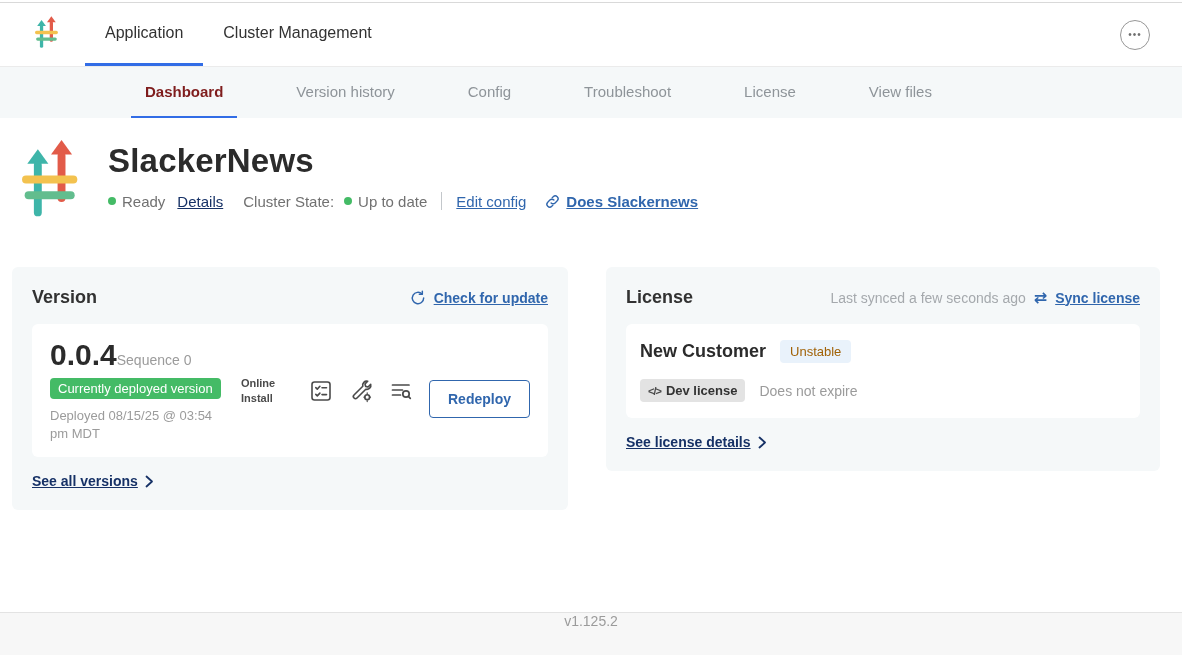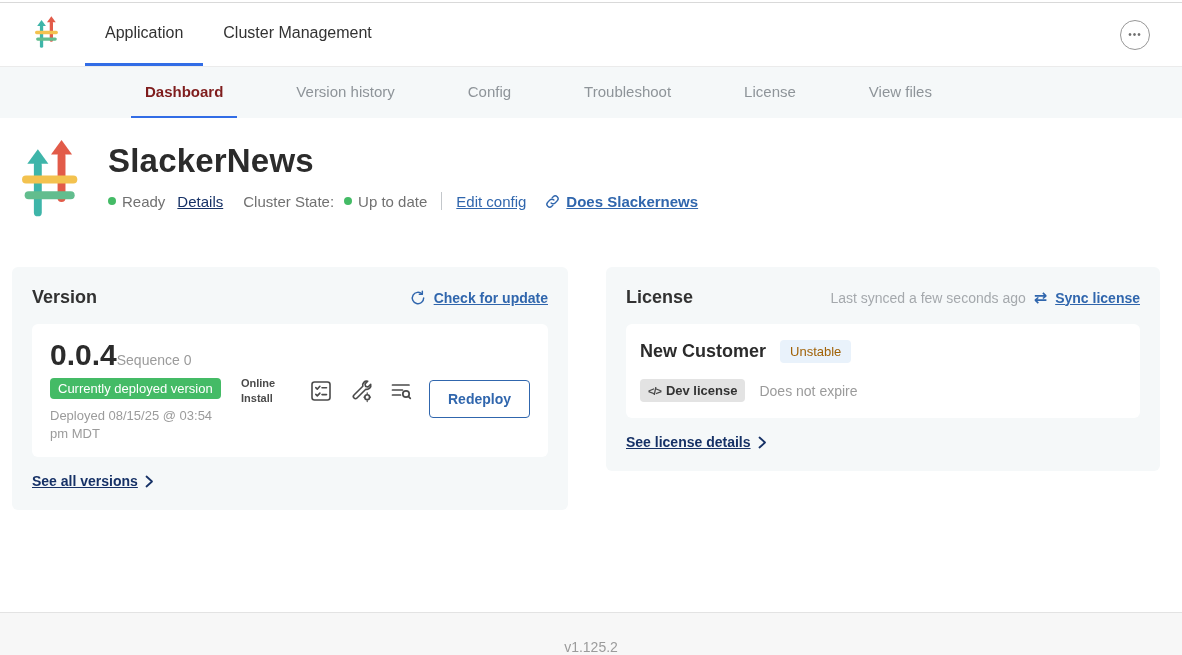--- a/index.html
+++ b/index.html
@@ -59,21 +59,21 @@
   .lrow1 { display:flex; align-items:center; gap:14px; }
   .customer { font-size:18px; font-weight:700; color:#2b2b2b; }
   .badge-channel { background:#e9f2fb; color:#a16207; font-size:13px; padding:4px 10px; border-radius:4px; }
   .lrow2 { display:flex; align-items:center; gap:14px; margin-top:16px; }
   .badge-dev { background:#e3e3e3; color:#323232; font-size:13px; font-weight:700; padding:4px 8px; border-radius:4px; display:inline-flex; align-items:center; gap:5px; cursor:default; }
   .code-glyph { font-size:11px; font-weight:700; letter-spacing:-1px; color:#4a4a4a; }
   .expiry { font-size:14px; color:#9b9b9b; }
   .sync-glyph { color:#3066ad; font-size:16px; font-weight:700; line-height:1; }
 
   
-  footer { margin-top:auto; height:43px; background:#f7f7f7; border-top:1px solid #e3e3e3; display:flex; align-items:flex-end; justify-content:center; font-size:14px; color:#9b9b9b; }
+  footer { margin-top:auto; height:43px; background:#f7f7f7; border-top:1px solid #e3e3e3; display:flex; align-items:flex-start; justify-content:center; font-size:14px; color:#9b9b9b; }
 </style>
 </head>
 <body>
 
 <div class="page">
   <div class="top-hairline"></div>
 
   <header class="topbar">
     <div class="logo-box">
       <span>

